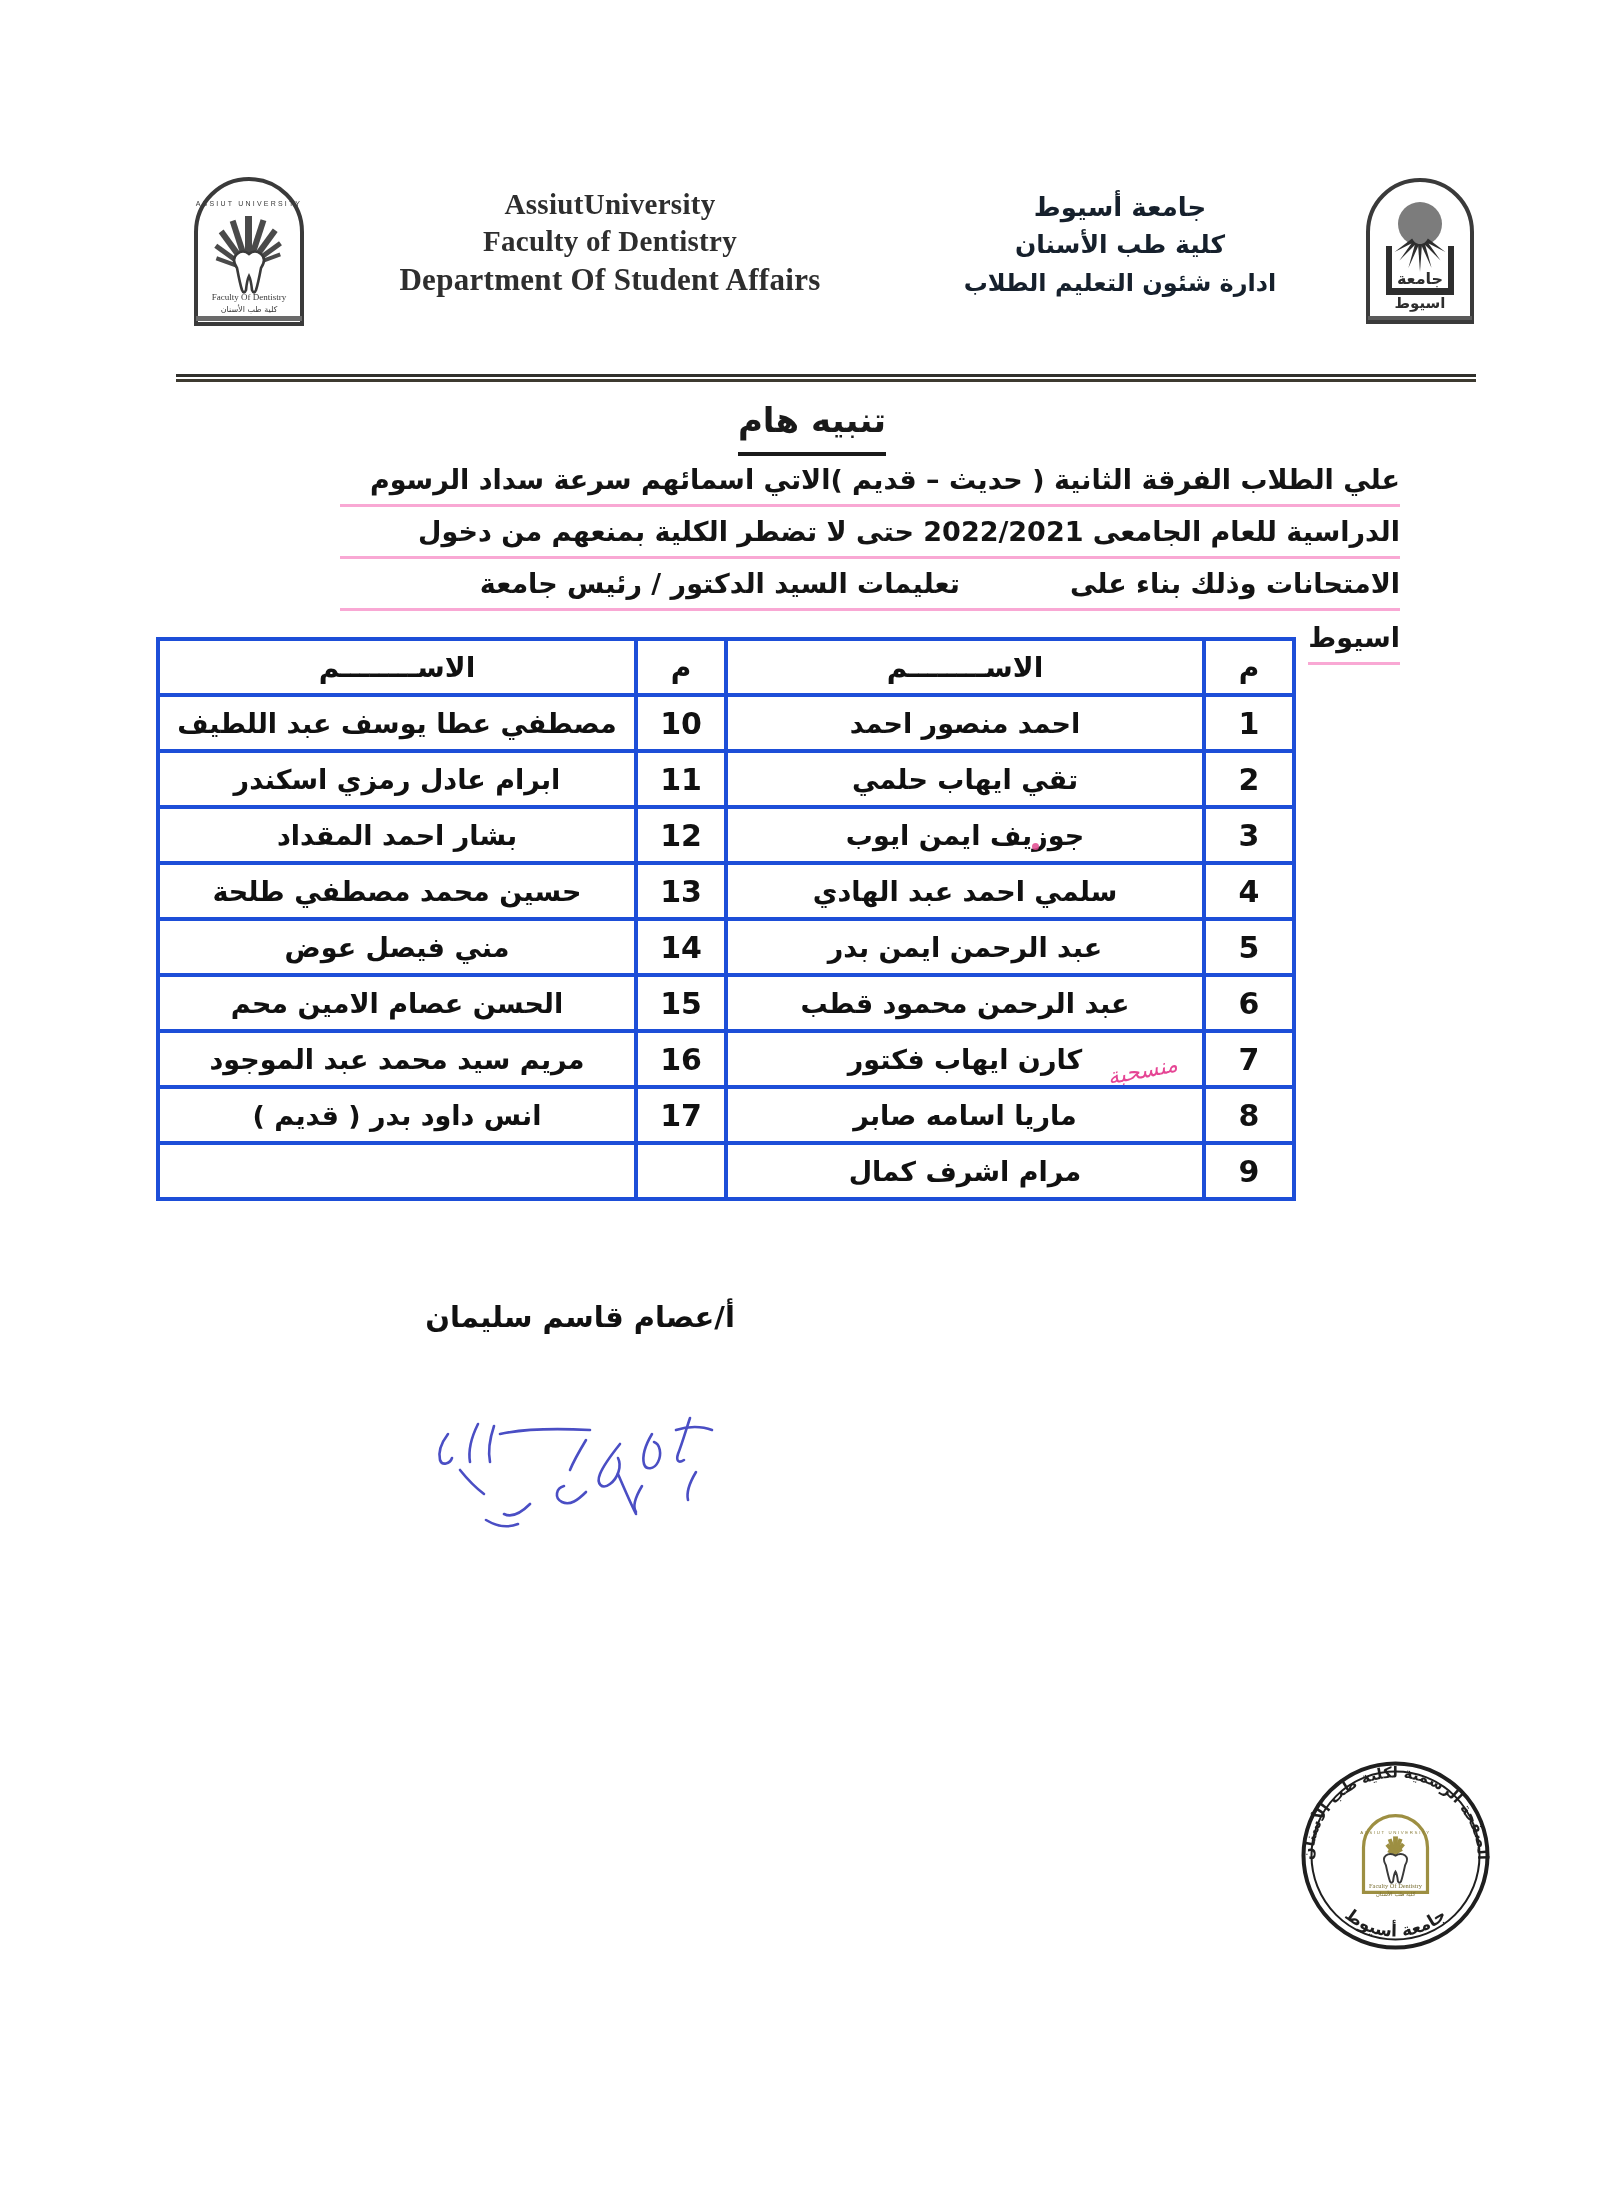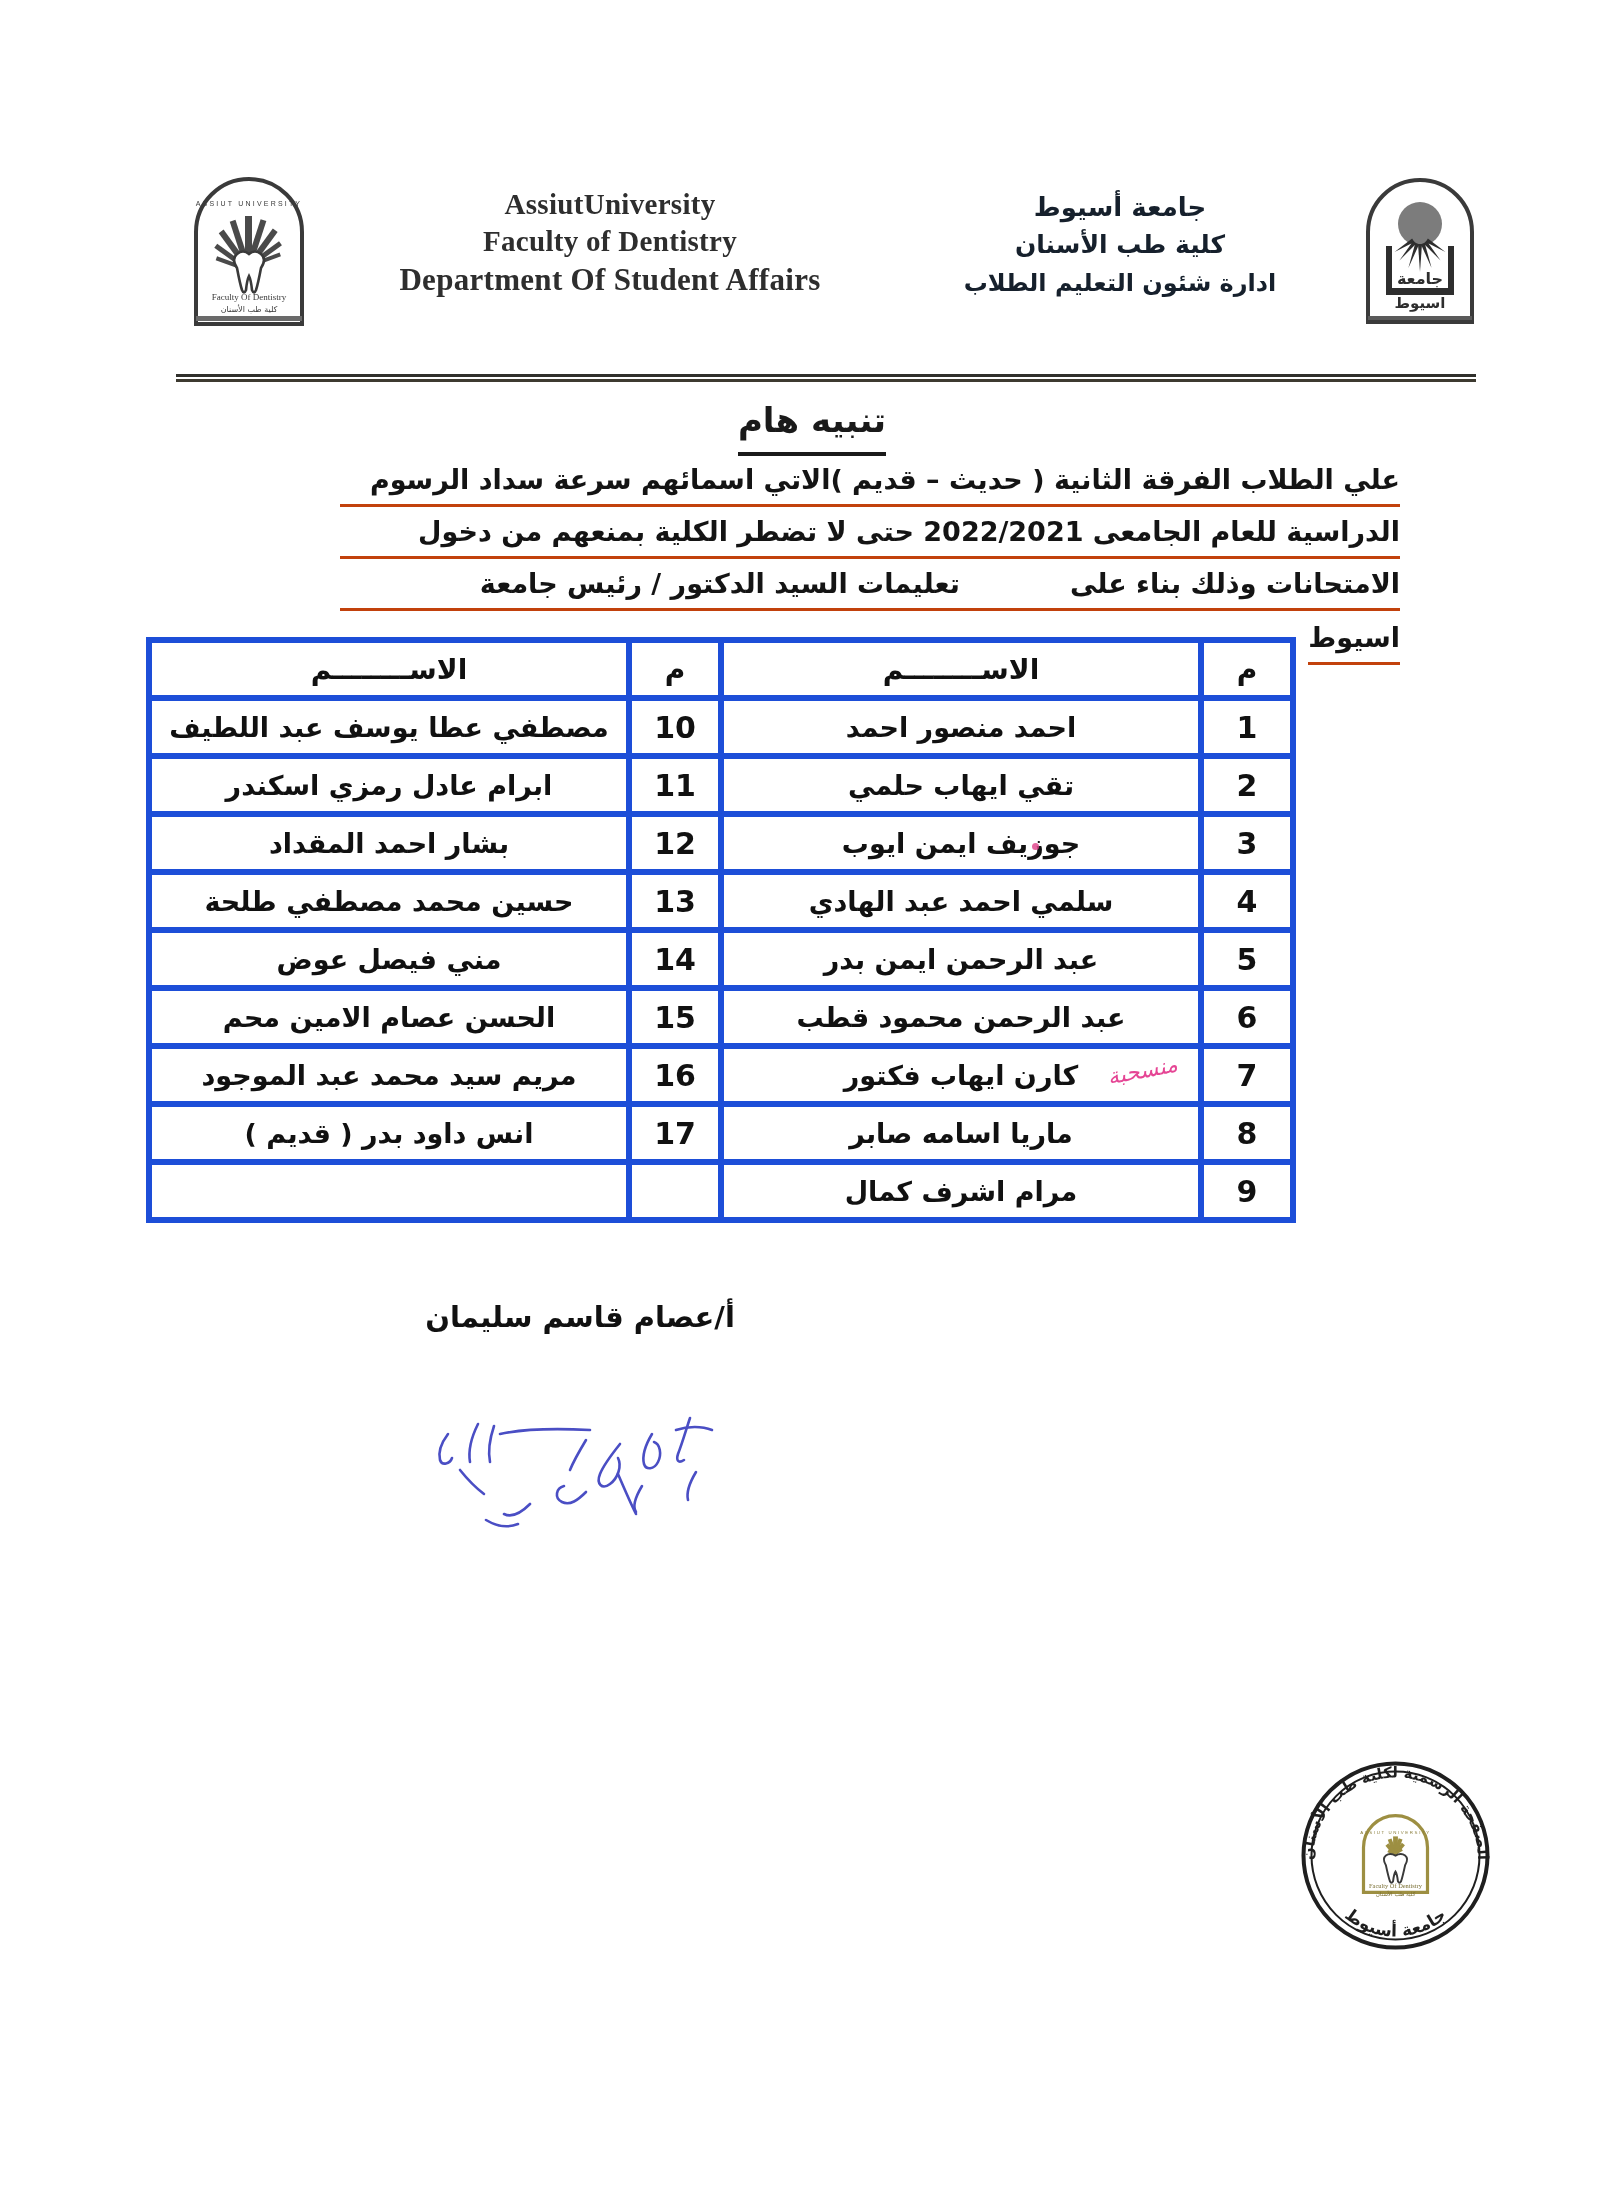--- a/index.html
+++ b/index.html
@@ -96,21 +96,21 @@
     direction: rtl;
     text-align: justify;
     font-family: "DejaVu Sans", "Liberation Sans", sans-serif;
     font-weight: bold;
     font-size: 27px;
     line-height: 49px;
     color: #141414;
   }
   .body-line {
     display: block;
-    border-bottom: 3px solid #c2410c;
+    border-bottom: 3px solid #f9a8d4;
     white-space: nowrap;
   }
   .body-line.l1 { text-align: justify; }
   .body-line.l3 { text-align: justify; }
   .body-line.l4 {
     display: inline-block;
     white-space: nowrap;
     margin-top: 2px;
   }
   .spacer-wide { display: inline-block; width: 110px; }
@@ -122,21 +122,21 @@
     left: 272px;
     width: 1024px;
   }
   table.names {
     border-collapse: collapse;
     width: 1024px;
     direction: rtl;
     table-layout: fixed;
   }
   table.names td {
-    border: 6px solid #1d4ed8;
+    border: 4px solid #1d4ed8;
     height: 52px;
     font-family: "DejaVu Sans", "Liberation Sans", sans-serif;
     font-weight: bold;
     color: #111;
     padding: 0 12px;
   }
   td.num {
     width: 62px;
     text-align: center;
     font-size: 30px;

